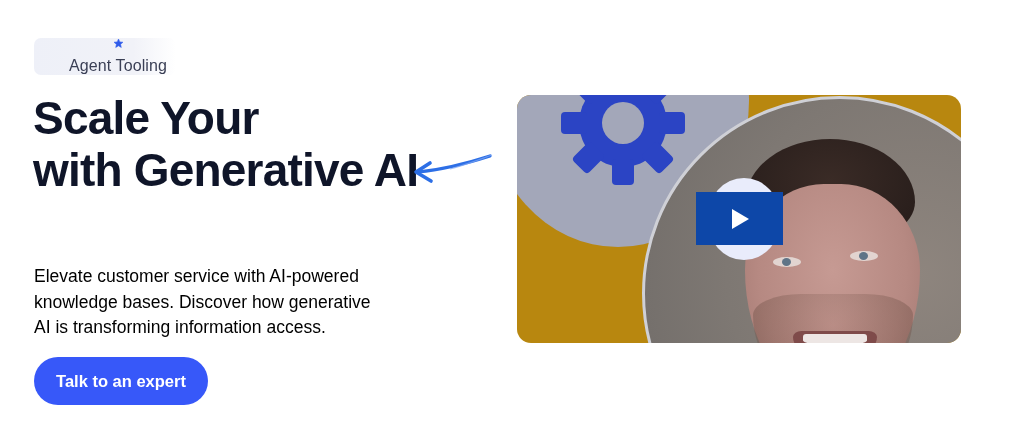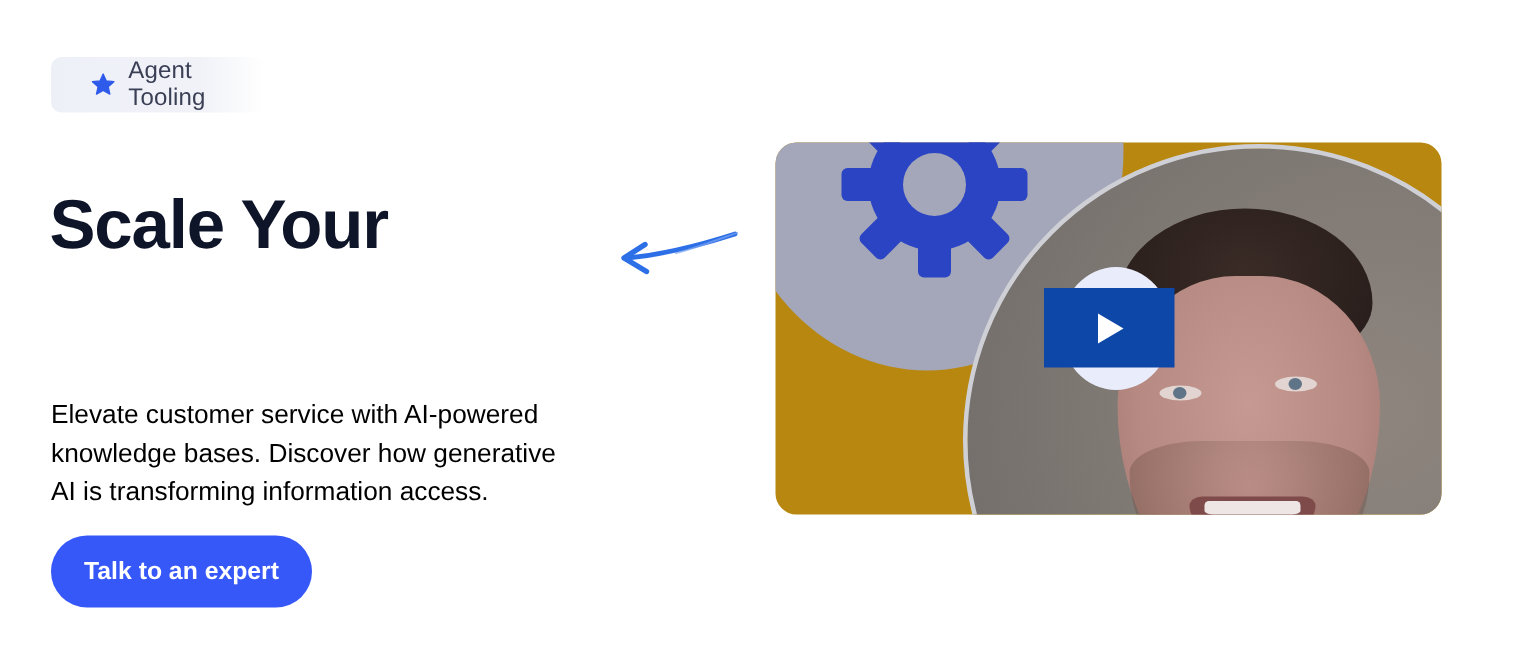--- a/index.html
+++ b/index.html
@@ -3,30 +3,29 @@
 <meta charset="utf-8">
 <style>
   * { box-sizing: border-box; margin: 0; padding: 0; }
   html, body { width: 1024px; height: 441px; background: #ffffff; overflow: hidden; }
   body { position: relative; font-family: "Liberation Sans", "DejaVu Sans", sans-serif; color: #0f1529; }
 
   .badge {
     position: absolute; left: 34px; top: 38px; height: 37px; width: 142px;
     border-radius: 7px;
     background: linear-gradient(90deg, #eef0f8 0%, #f1f2f8 70%, #ffffff 100%);
-    display: flex; align-items: center; padding-left: 26px; gap: 8px;
+    display: flex; align-items: center; padding-left: 26px; gap: 8px; flex-direction: column;
   }
   .badge .star { width: 19px; height: 19px; display: block; }
   .badge-label { font-size: 16px; color: #3a3f55; letter-spacing: 0.1px; }
 
   .headline {
     position: absolute; left: 33px; top: 92px; width: 470px;
     font-size: 46px; line-height: 52px; font-weight: 700; color: #0f1529;
     letter-spacing: -0.8px;
-    margin-top: 31px;
   }
   .headline .line { display: block; white-space: nowrap; }
   .arrow { position: absolute; left: 410px; top: 148px; width: 85px; height: 40px; }
 
   .desc {
     position: absolute; left: 34px; top: 264px; width: 340px;
     font-size: 17.5px; line-height: 25.5px; color: #000000;
   }
 
   .cta {
@@ -93,20 +92,21 @@
 
 <div class="badge">
   <svg class="star" viewBox="0 0 24 24">
     <path d="M12 2.2l2.9 6.3 6.9.7-5.2 4.6 1.5 6.8L12 17.1l-6.1 3.5 1.5-6.8-5.2-4.6 6.9-.7z" fill="#2f5bea" stroke="#2f5bea" stroke-width="1.2" stroke-linejoin="round"></path>
   </svg>
   <span class="badge-label">Agent Tooling</span>
 </div>
 
 <h1 class="headline">
   <span class="line">Scale Your</span>
+  <span class="line">with Generative AI</span>
 </h1>
 
 <svg class="arrow" viewBox="0 0 85 40">
   <path d="M8 24 C 30 22, 55 16, 80 8" stroke="#2d6fe6" stroke-width="3.2" fill="none" stroke-linecap="round"></path>
   <path d="M20 15 L6 24 L21 33" stroke="#2d6fe6" stroke-width="3.6" fill="none" stroke-linecap="round" stroke-linejoin="round"></path>
   <path d="M40 21 C 55 17, 68 12, 82 7" stroke="#7fa6f2" stroke-width="1.2" fill="none" opacity="0.7"></path>
 </svg>
 
 <p class="desc">Elevate customer service with AI-powered knowledge bases. Discover how generative AI is transforming information access.</p>
 

